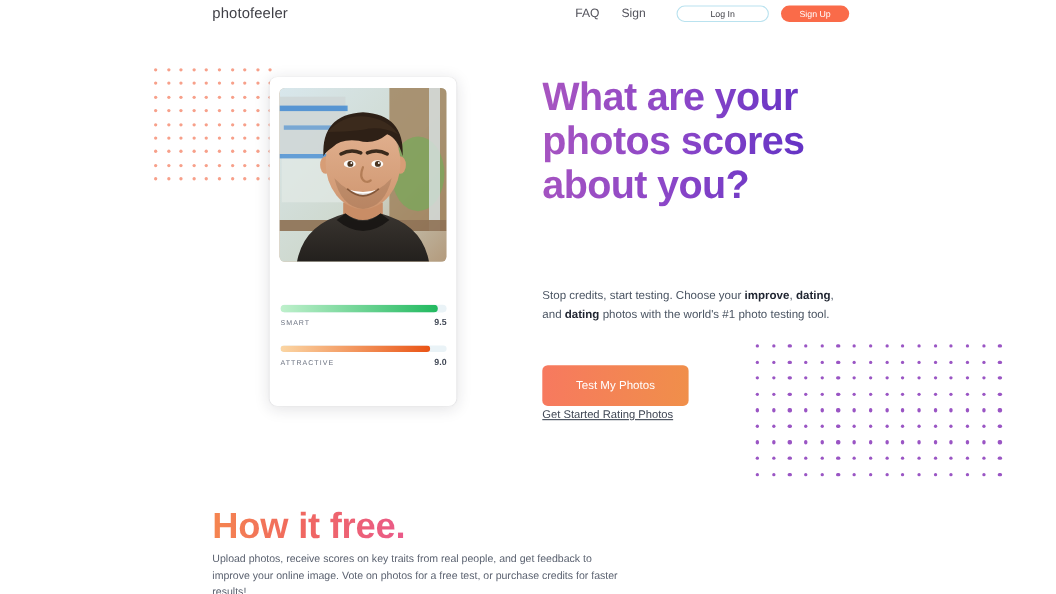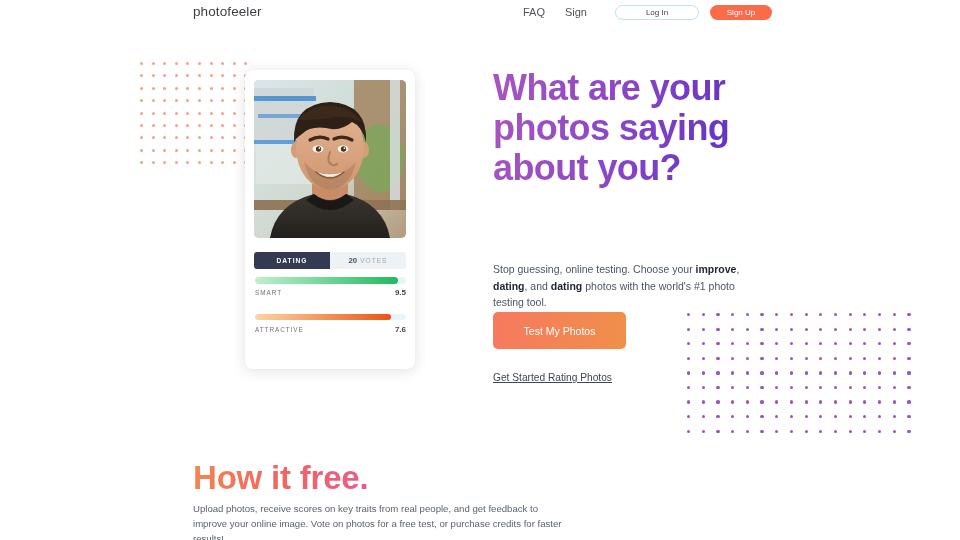--- a/index.html
+++ b/index.html
@@ -104,21 +104,21 @@
     -webkit-background-clip: text; background-clip: text;
     -webkit-text-fill-color: transparent; color: #7b3fc0;
   }
   .hero-sub {
     position: absolute; left: 493px; top: 261px; width: 268px;
     font-size: 10.5px; line-height: 16.5px; color: #4b5563;
   }
   .hero-sub b { color: #1f2430; font-weight: bold; }
 
   .cta {
-    position: absolute; left: 493px; top: 312px; width: 133px; height: 37px;
+    position: absolute; left: 493px; top: 332px; width: 133px; height: 37px;
     border: none; border-radius: 5px;
     background: linear-gradient(95deg, #f7795f 0%, #f08f4a 100%);
     color: #ffffff; font-size: 10.5px;
     font-family: "Liberation Sans", sans-serif;
     display: flex; align-items: center; justify-content: center;
   }
   .cta-note {
     position: absolute; left: 493px; top: 372px;
     font-size: 10.2px; color: #3f4654;
   }
@@ -483,51 +483,44 @@
 
         <path d="M76 72 q-4 10 2 13 q3 1 5 -1" stroke="#b37d56" stroke-width="2" fill="none" stroke-linecap="round"></path>
 
         <path d="M62 92 q14 11 28 0 q-14 5 -28 0 z" fill="#ffffff"></path>
         <path d="M62 92 q14 12 28 0" stroke="#8c5b3c" stroke-width="1.6" fill="none" stroke-linecap="round"></path>
 
         <path d="M50 82 q26 28 52 0 q-6 26 -26 28 q-20 -2 -26 -28 z" fill="#6b4a30" opacity=".22"></path>
       </svg>
     </div>
 
-    <div class="tabs">
-      <div class="tab-active">DATING</div>
-      <div class="tab-votes">
-        <span class="vcount">20</span>
-        <span class="vlabel">VOTES</span>
-      </div>
-    </div>
 
     <div class="traits" id="traits">
         <div class="trait">
           <div class="bar">
             <div class="fill" style="width: 95%; background: linear-gradient(90deg, rgb(191, 240, 204) 0%, rgb(33, 185, 95) 100%);"></div>
           </div>
           <div class="trait-meta">
             <span class="trait-name">SMART</span>
             <span class="trait-score">9.5</span>
           </div>
         </div>
         <div class="trait">
           <div class="bar">
             <div class="fill" style="width: 90%; background: linear-gradient(90deg, rgb(251, 214, 164) 0%, rgb(234, 84, 22) 100%);"></div>
           </div>
           <div class="trait-meta">
             <span class="trait-name">ATTRACTIVE</span>
-            <span class="trait-score">7.6</span>
+            <span class="trait-score">9.0</span>
           </div>
         </div>
       </div>
   </div>
 
-  <h1 class="hero-title">What are your photos saying about you?</h1>
-  <p class="hero-sub" id="hero-sub"><span>Stop guessing, online testing. Choose your </span><b>improve</b><span>, </span><b>dating</b><span>, and </span><b>dating</b><span> photos with the world's #1 photo testing tool.</span></p>
+  <h1 class="hero-title">What are your photos scores about you?</h1>
+  <p class="hero-sub" id="hero-sub"><span>Stop credits, start testing. Choose your </span><b>improve</b><span>, </span><b>dating</b><span>, and </span><b>dating</b><span> photos with the world's #1 photo testing tool.</span></p>
   <button class="cta">Test My Photos</button>
   <a class="cta-note" href="#">Get Started Rating Photos</a>
 
   <h2 class="hiw-title">How it free.</h2>
   <p class="hiw-body">Upload photos, receive scores on key traits from real people, and get feedback to improve your online image. Vote on photos for a free test, or purchase credits for faster results!</p>
 
 </div>
 
 </body></html>

